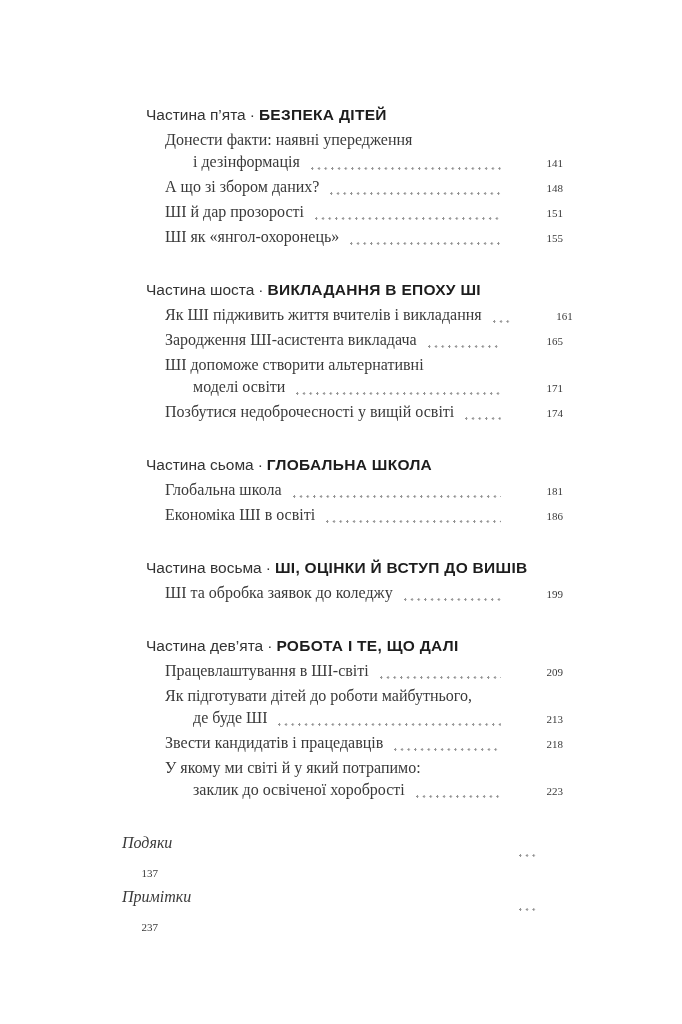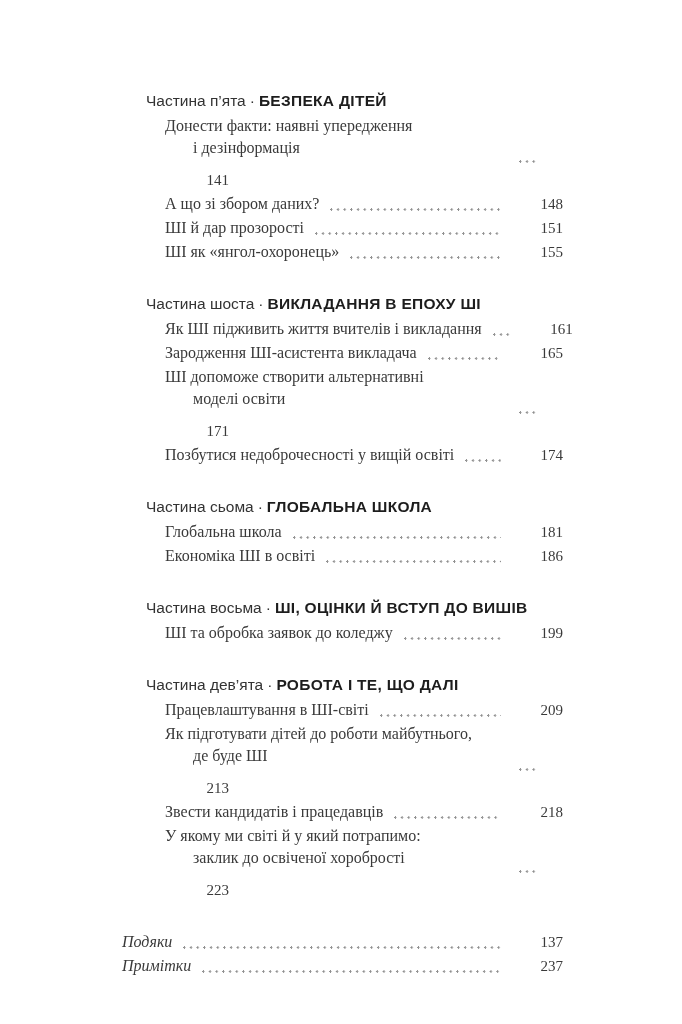--- a/index.html
+++ b/index.html
@@ -12,21 +12,21 @@
     margin: 0 auto;
     background: var(--page-bg, #ffffff);
     overflow: hidden;
     font-family: "Liberation Serif", "DejaVu Serif", serif;
     color: var(--text, #3a3a3a);
   }
 
   .toc {
     position: absolute;
     left: 122px;
-    top: 89px;
+    top: 103px;
     width: 441px;
   }
 
   .section { margin-bottom: 28px; }
 
   .section-header {
     font-family: "Liberation Sans", "DejaVu Sans", sans-serif;
     font-size: 15.5px;
     font-weight: 400;
     line-height: 24px;
@@ -42,49 +42,49 @@
   .separator { padding: 0 4px; color: var(--header-label, #333333); }
 
   .entries { margin-top: 1px; margin-left: 43px; }
 
   .entry-line {
     font-size: 16px;
     line-height: 24px;
     white-space: nowrap;
   }
   .entry-line.row { display: flex; align-items: baseline; }
-  .entry-line.cont { margin-top: -2px; padding-left: 28px; flex-direction: column; }
+  .entry-line.cont { margin-top: -2px; padding-left: 28px; }
 
   .entry-text { flex: 0 0 auto; }
   .italic { font-style: italic; }
 
   .leader {
     flex: 1 1 auto;
     min-width: 18px;
     align-self: flex-end;
     height: 3px;
     margin: 0 26px 5px 11px;
     background-image: radial-gradient(circle 1.1px at 1.3px 1.5px,
       var(--leader-dot, #8f8f8f) 98%, rgba(0,0,0,0) 100%);
     background-size: 6.7px 3px;
     background-repeat: repeat-x;
   }
 
   .pagenum {
     flex: 0 0 auto;
     width: 36px;
     text-align: right;
-    font-size: 15px;
+    font-size: 11px;
     font-style: normal;
     color: var(--text, #3a3a3a);
     font-feature-settings: "onum" 1;
   }
 
   .back-matter { margin-top: 6px; }
-  .back-matter .entry-line { line-height: 23px; }
+  .back-matter .entry-line { line-height: 23px; flex-direction: column; }
 </style>
 </head>
 <body>
 
 <div class="page">
   <main class="toc">
     <div id="sections">
   <section class="section">
     <h2 class="section-header">
       <span class="part-label">Частина п’ята</span><span class="separator">·</span><span class="part-title">БЕЗПЕКА ДІТЕЙ</span>

